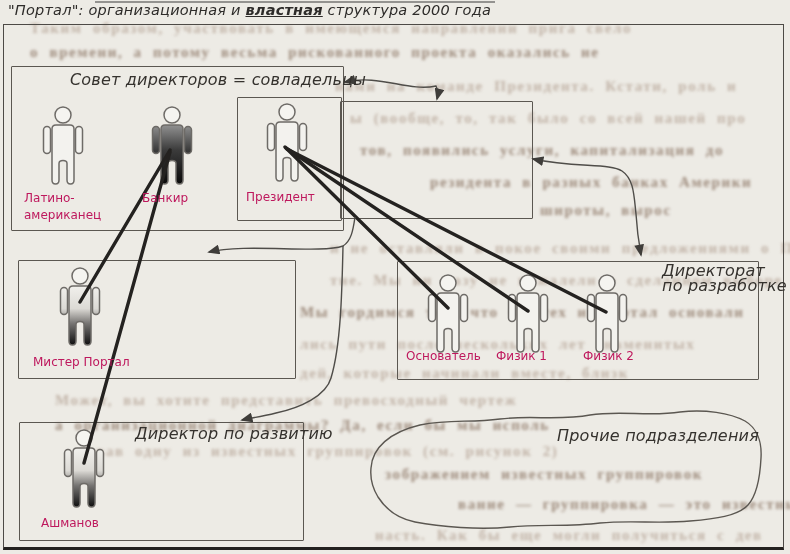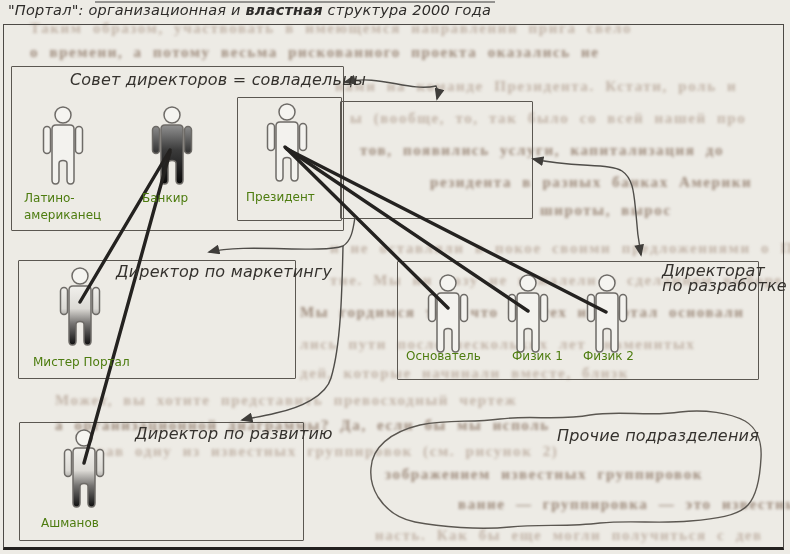--- a/index.html
+++ b/index.html
@@ -12,21 +12,21 @@
   .ghost.dk{color:#8f7a69;opacity:.85;}
   .g1{left:30px;top:20px;}  .g2{left:30px;top:44px;}   .g3{left:335px;top:78px;}
   .g4{left:350px;top:110px;}.g5{left:360px;top:142px;} .g6{left:430px;top:174px;}
   .g7{left:540px;top:202px;}.g8{left:330px;top:240px;} .g9{left:330px;top:272px;}
   .g10{left:300px;top:304px;}.g11{left:300px;top:336px;}.g12{left:300px;top:365px;}
   .g13{left:55px;top:392px;} .g14{left:55px;top:417px;} .g15{left:80px;top:443px;}
   .g16{left:385px;top:466px;}.g17{left:458px;top:496px;}.g18{left:375px;top:527px;}
   
   #title{position:absolute;left:8px;top:2px;z-index:6;font-style:italic;
          font-size:14.5px;color:#2e2c2a;letter-spacing:.2px;white-space:nowrap;}
-  #title b{font-weight:bold;}
+  #title b{font-weight:bold;text-decoration:underline;}
   .artifact-line{position:absolute;left:95px;top:1px;width:400px;height:2px;
          background:#4a4a4a;opacity:.55;z-index:6;}
   
   #frame{position:absolute;left:3px;top:24px;width:779px;height:522px;
          border:1.5px solid #4d4a46;border-bottom:3px solid #23211f;z-index:2;}
   .box{position:absolute;border:1.3px solid #5b5751;z-index:2;border-radius:1px;}
   #box-board{left:11px;top:66px;width:331px;height:163px;}
   #box-president{left:237px;top:97px;width:103px;height:122px;}
   #box-ceo{left:340px;top:101px;width:191px;height:116px;}
   #box-marketing{left:18px;top:260px;width:276px;height:117px;}
@@ -35,26 +35,26 @@
   
   .boxlabel{position:absolute;font-style:italic;font-size:16px;color:#35322e;
             z-index:5;white-space:nowrap;letter-spacing:.2px;line-height:14.5px;}
   #lbl-board{left:70px;top:73px;}
   #lbl-ceo{left:368px;top:105px;}
   #lbl-marketing{left:116px;top:265px;}
   #lbl-development{left:135px;top:427px;}
   #lbl-rnd{left:662px;top:264px;}
   #lbl-other{left:557px;top:429px;}
   
-  .figlabel{position:absolute;font-size:12px;color:#4d7c0f;z-index:5;
+  .figlabel{position:absolute;font-size:12px;color:#be185d;z-index:5;
             white-space:nowrap;line-height:17px;}
   #nm-latino{left:24px;top:190px;}   #nm-banker{left:142px;top:190px;}
   #nm-president{left:246px;top:189px;text-align:center;}#nm-mister{left:33px;top:354px;}
   #nm-ashmanov{left:41px;top:515px;} #nm-founder{left:406px;top:348px;}
-  #nm-phys1{left:512px;top:348px;}   #nm-phys2{left:583px;top:348px;}
+  #nm-phys1{left:496px;top:348px;}   #nm-phys2{left:583px;top:348px;}
   
   .person{position:absolute;z-index:3;}
   #fig-latino{left:40px;top:106px;}   #fig-banker{left:149px;top:106px;}
   #fig-president{left:264px;top:103px;}#fig-mister{left:57px;top:267px;}
   #fig-ashmanov{left:61px;top:429px;} #fig-founder{left:425px;top:274px;}
   #fig-phys1{left:505px;top:274px;}   #fig-phys2{left:584px;top:274px;}
   
   #overlay{position:absolute;left:0;top:0;z-index:4;pointer-events:none;}
 </style>
 </head>
@@ -87,21 +87,20 @@
   <div id="frame"></div>
 
   <div class="box" id="box-board"></div>
   <div class="box" id="box-president"></div>
   <div class="box" id="box-ceo"></div>
   <div class="box" id="box-marketing"></div>
   <div class="box" id="box-development"></div>
   <div class="box" id="box-rnd"></div>
 
   <div class="boxlabel" id="lbl-board">Совет директоров = совладельцы</div>
-  <div class="boxlabel" id="lbl-marketing">Директор по маркетингу</div>
   <div class="boxlabel" id="lbl-development">Директор по развитию</div>
   <div class="boxlabel" id="lbl-rnd"><span>Директорат</span><br>
        <span>по разработке</span></div>
   <div class="boxlabel" id="lbl-other">Прочие подразделения</div>
 
   <svg width="0" height="0" style="position:absolute">
     <defs>
       <linearGradient id="gDark" gradientUnits="userSpaceOnUse" x1="0" y1="14" x2="0" y2="80">
         <stop offset="0" stop-color="#a2a2a2"></stop>
           <stop offset=".45" stop-color="#3c3c3c"></stop>

